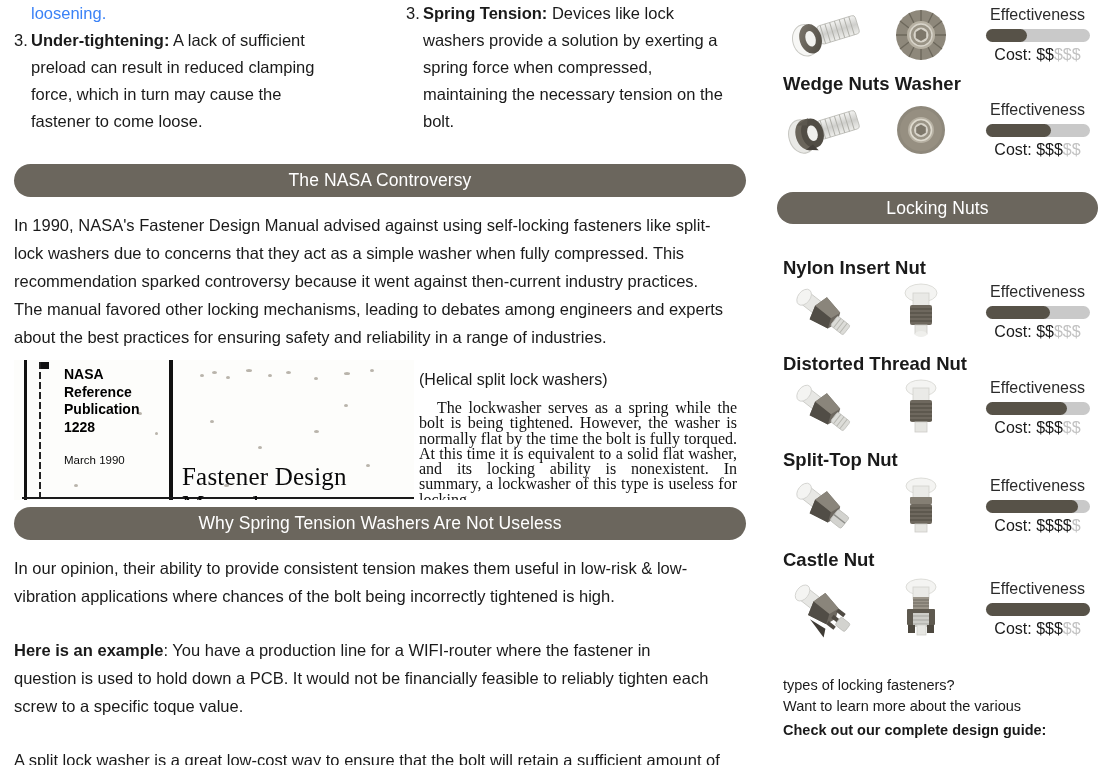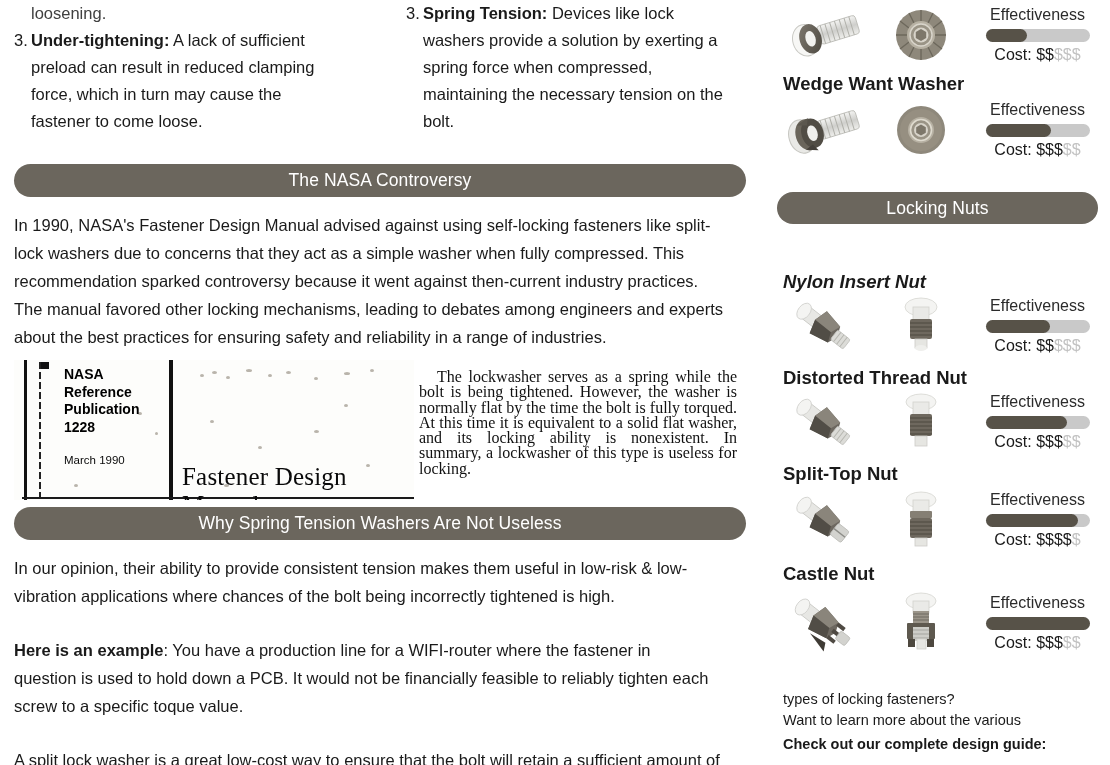--- a/index.html
+++ b/index.html
@@ -22,21 +22,21 @@
     display: flex;
     gap: 62px;
     padding-top: 0;
   }
   .col { width: 330px; }
 
   .li-row { display: flex; font-size: 16.5px; line-height: 27px; color: #1a1a1a; }
   .li-num { width: 17px; flex: 0 0 17px; font-size: 16.5px; }
   .li-body { flex: 1; }
   .li-body b { font-weight: 700; }
-  .orphan-line { font-size: 16.5px; line-height: 27px; color: #404040; padding-left: 17px; }
+  .orphan-line { font-size: 16.5px; line-height: 27px; color: #3b82f6; padding-left: 17px; }
 
   
   .banner {
     height: 33px;
     border-radius: 17px;
     background: #6b665d;
     display: flex; align-items: center; justify-content: center;
     color: #ffffff;
     font-size: 17.5px;
     letter-spacing: .1px;
@@ -198,20 +198,21 @@
           <span>NASA</span><br>
           <span>Reference</span><br>
           <span>Publication</span><br>
           <span>1228</span>
         </div>
         <div class="nasa-date">March 1990</div>
         <div class="fdm-title">Fastener Design Manual</div>
       </div>
 
       <div class="scan-right">
+        <div class="helical-cap">(Helical split lock washers)</div>
         <div class="fdm-quote">
           <span class="ind">The lockwasher serves as a spring while the bolt is being tightened. However, the washer is normally flat by the time the bolt is fully torqued. At this time it is equivalent to a solid flat washer, and its locking ability is nonexistent. In summary, a lockwasher of this type is useless for locking.</span>
         </div>
       </div>
     </div>
 
     <div class="banner" style="margin-top:7px;">Why Spring Tension Washers Are Not Useless</div>
 
     <div class="body-para" style="margin-top:14px;width:712px;">In our opinion, their ability to provide consistent tension makes them useful in low-risk &amp; low-vibration applications where chances of the bolt being incorrectly tightened is high.</div>
 
@@ -267,21 +268,21 @@
         <div class="meter-label">Effectiveness</div>
         <div class="bar-track">
           <div class="bar-fill" style="width: 40%;"></div>
         </div>
         <div class="cost"><span>Cost:</span>
           <span>$$</span><span class="off">$$$</span>
         </div>
       </div>
     </div>
 
-    <div class="prod-name" style="margin-top:3px;">Wedge Want Washer</div>
+    <div class="prod-name" style="margin-top:3px;">Wedge Nuts Washer</div>
     <div class="prod-row" style="height:70px;">
       <div class="imgs">
         <div class="img-cell">
           <svg class="art" viewBox="0 0 88 72" aria-hidden="true">
             <g transform="rotate(-17 44 36)">
               <rect x="40" y="26" width="40" height="19" rx="3" fill="url(#steelA)" stroke="#b9b9b4" stroke-width=".8"></rect>
               <g stroke="#b0b0aa" stroke-width="1">
                 <path d="M44 26v19M49 26v19M54 26v19M59 26v19M64 26v19M69 26v19M74 26v19"></path>
               </g>
               <ellipse cx="22" cy="36" rx="13" ry="17" fill="#e9e9e6" stroke="#c7c7c2" stroke-width="1"></ellipse>
@@ -312,21 +313,21 @@
           <div class="bar-fill" style="width: 63%;"></div>
         </div>
         <div class="cost"><span>Cost:</span>
           <span>$$$</span><span class="off">$$</span>
         </div>
       </div>
     </div>
 
     <div class="banner" style="margin:27px 12px 0 12px;height:32px;text-align:center;">Locking Nuts</div>
 
-    <div class="prod-name" style="margin-top:47px;font-style:italic;">Nylon Insert Nut</div>
+    <div class="prod-name" style="margin-top:33px;">Nylon Insert Nut</div>
     <div class="prod-row" style="height:66px;">
       <div class="imgs">
         <div class="img-cell">
           <svg class="art" viewBox="0 0 88 72" aria-hidden="true">
             <g transform="rotate(38 44 36)">
               <rect x="20" y="29" width="18" height="14" rx="2" fill="#e7e7e4" stroke="#c7c7c2" stroke-width=".8"></rect>
               <ellipse cx="20" cy="36" rx="6" ry="9" fill="#f4f4f2" stroke="#cfcfcb" stroke-width=".8"></ellipse>
               <polygon points="38,22 58,26 62,36 58,46 38,50 34,36" fill="#6d6860"></polygon>
               <polygon points="38,22 58,26 54,36 34,36" fill="#8a857b"></polygon>
               <polygon points="38,50 58,46 54,36 34,36" fill="#514d46"></polygon>

